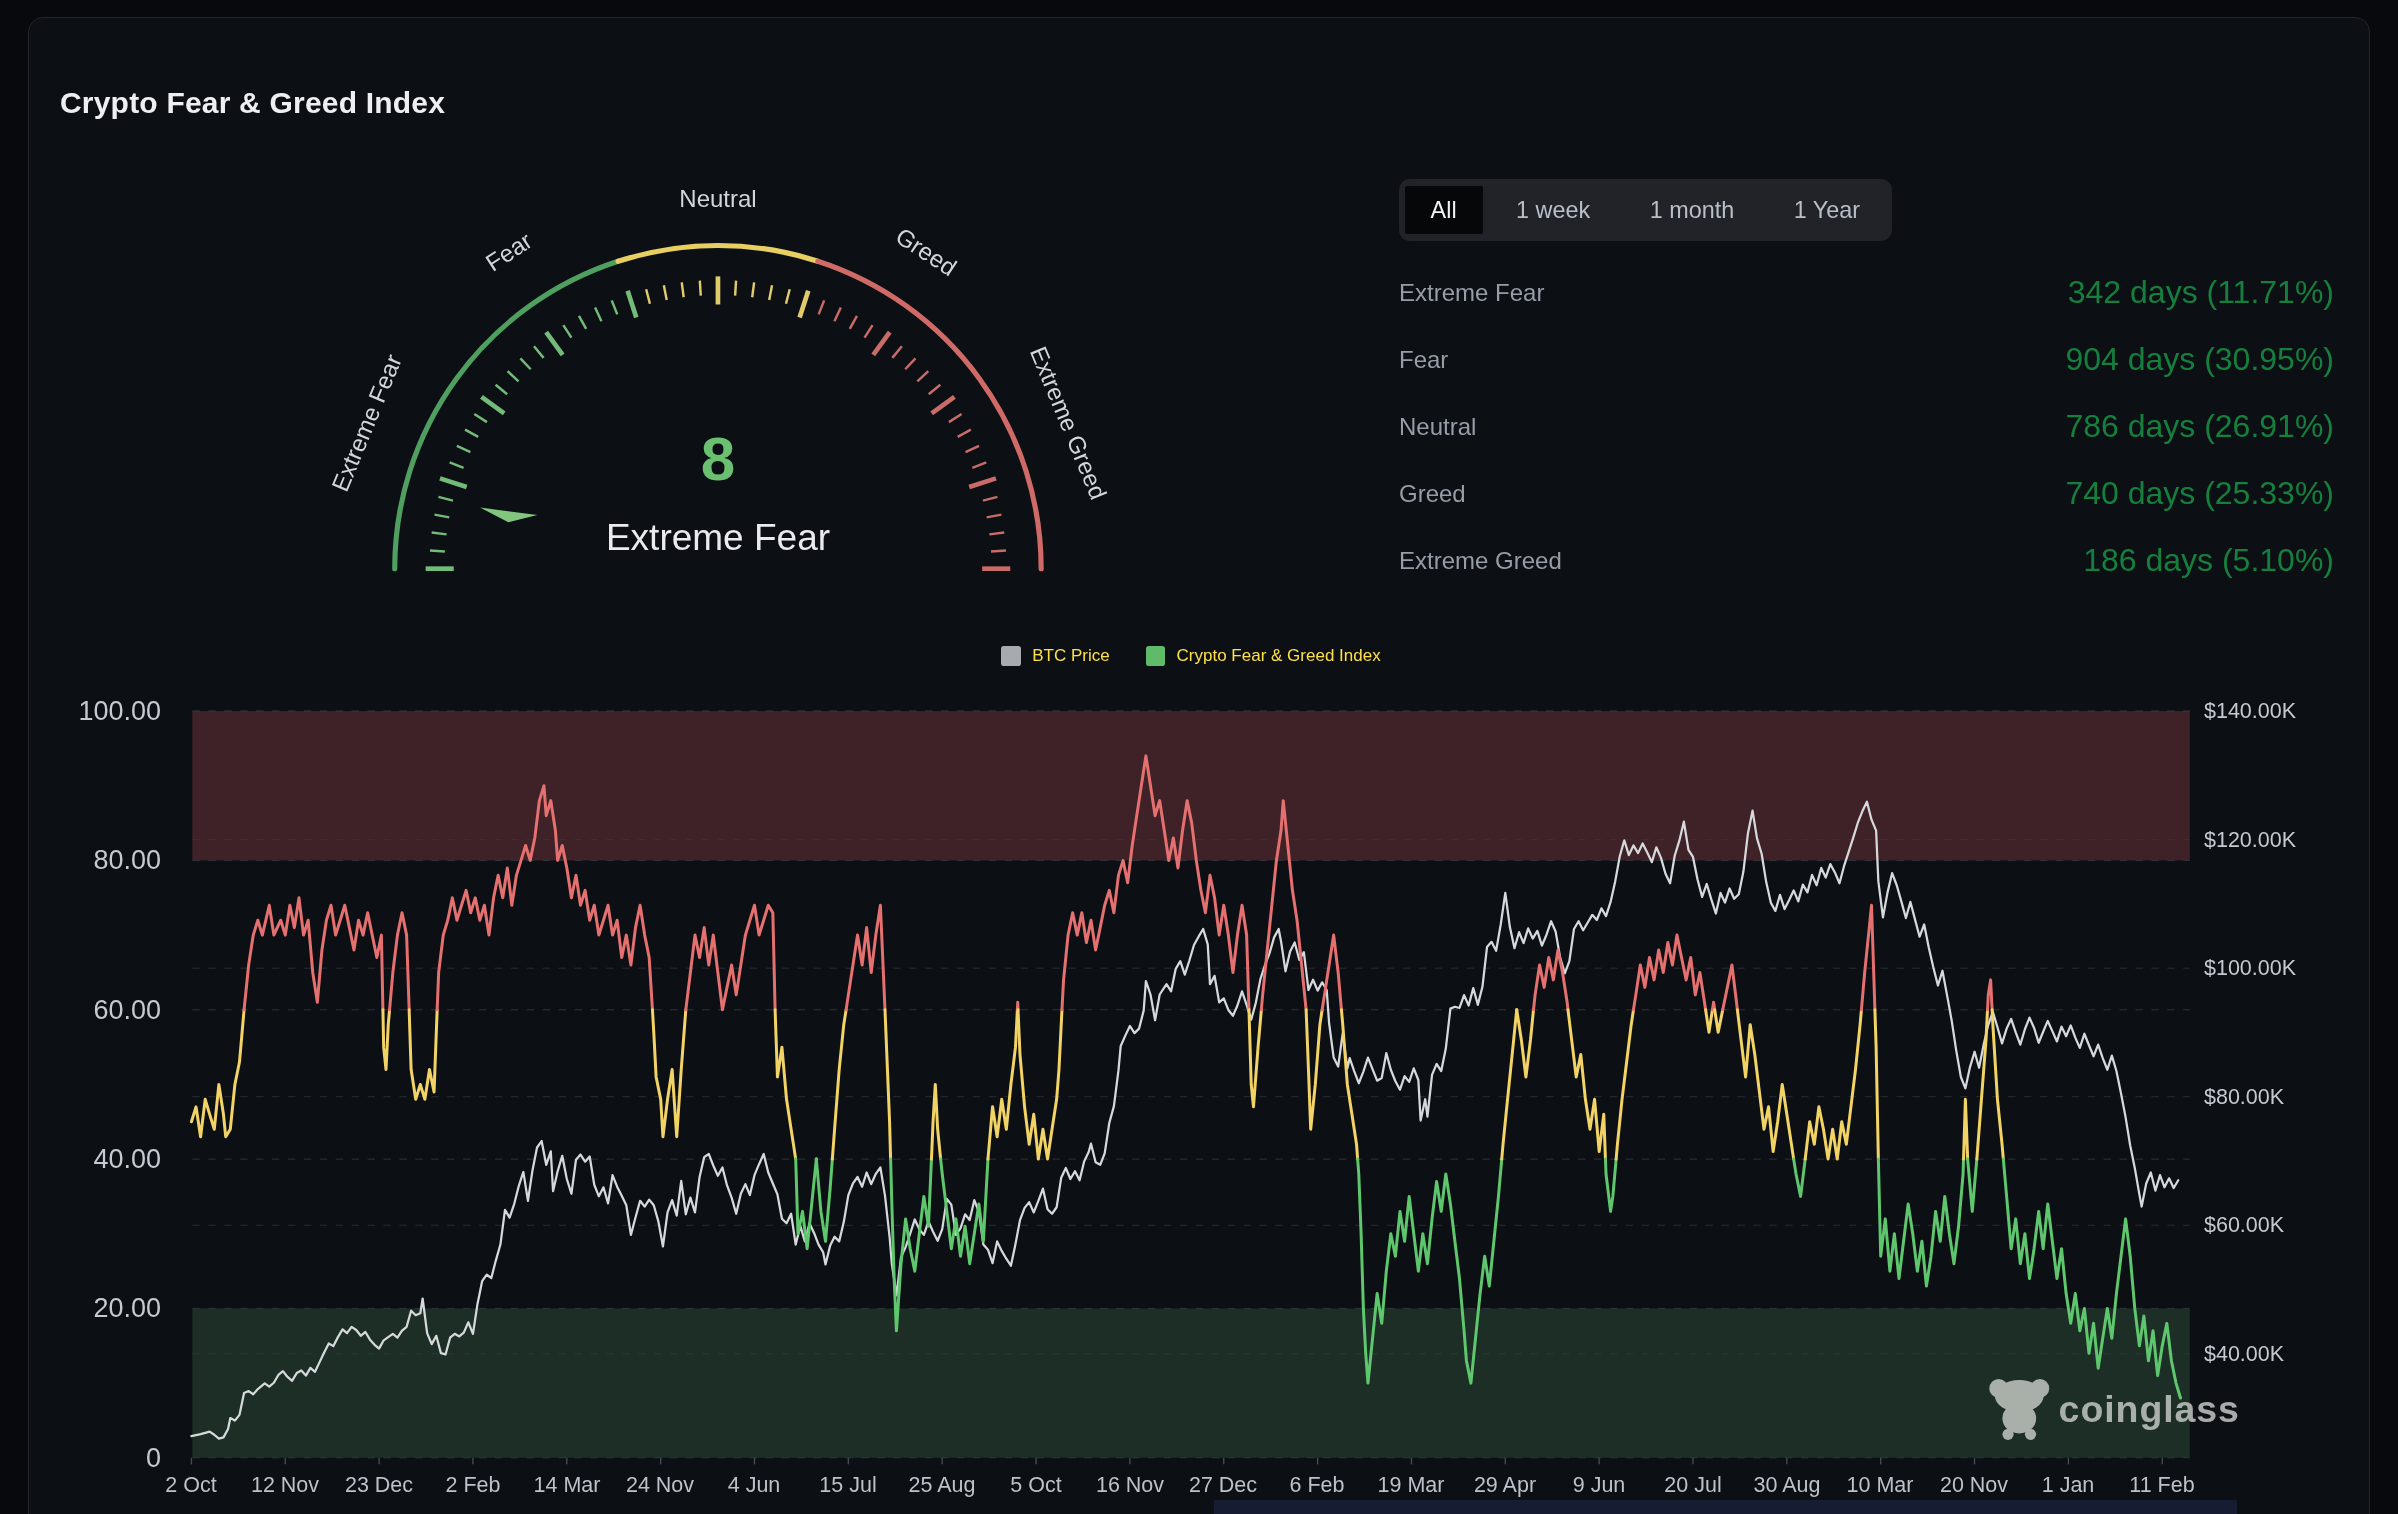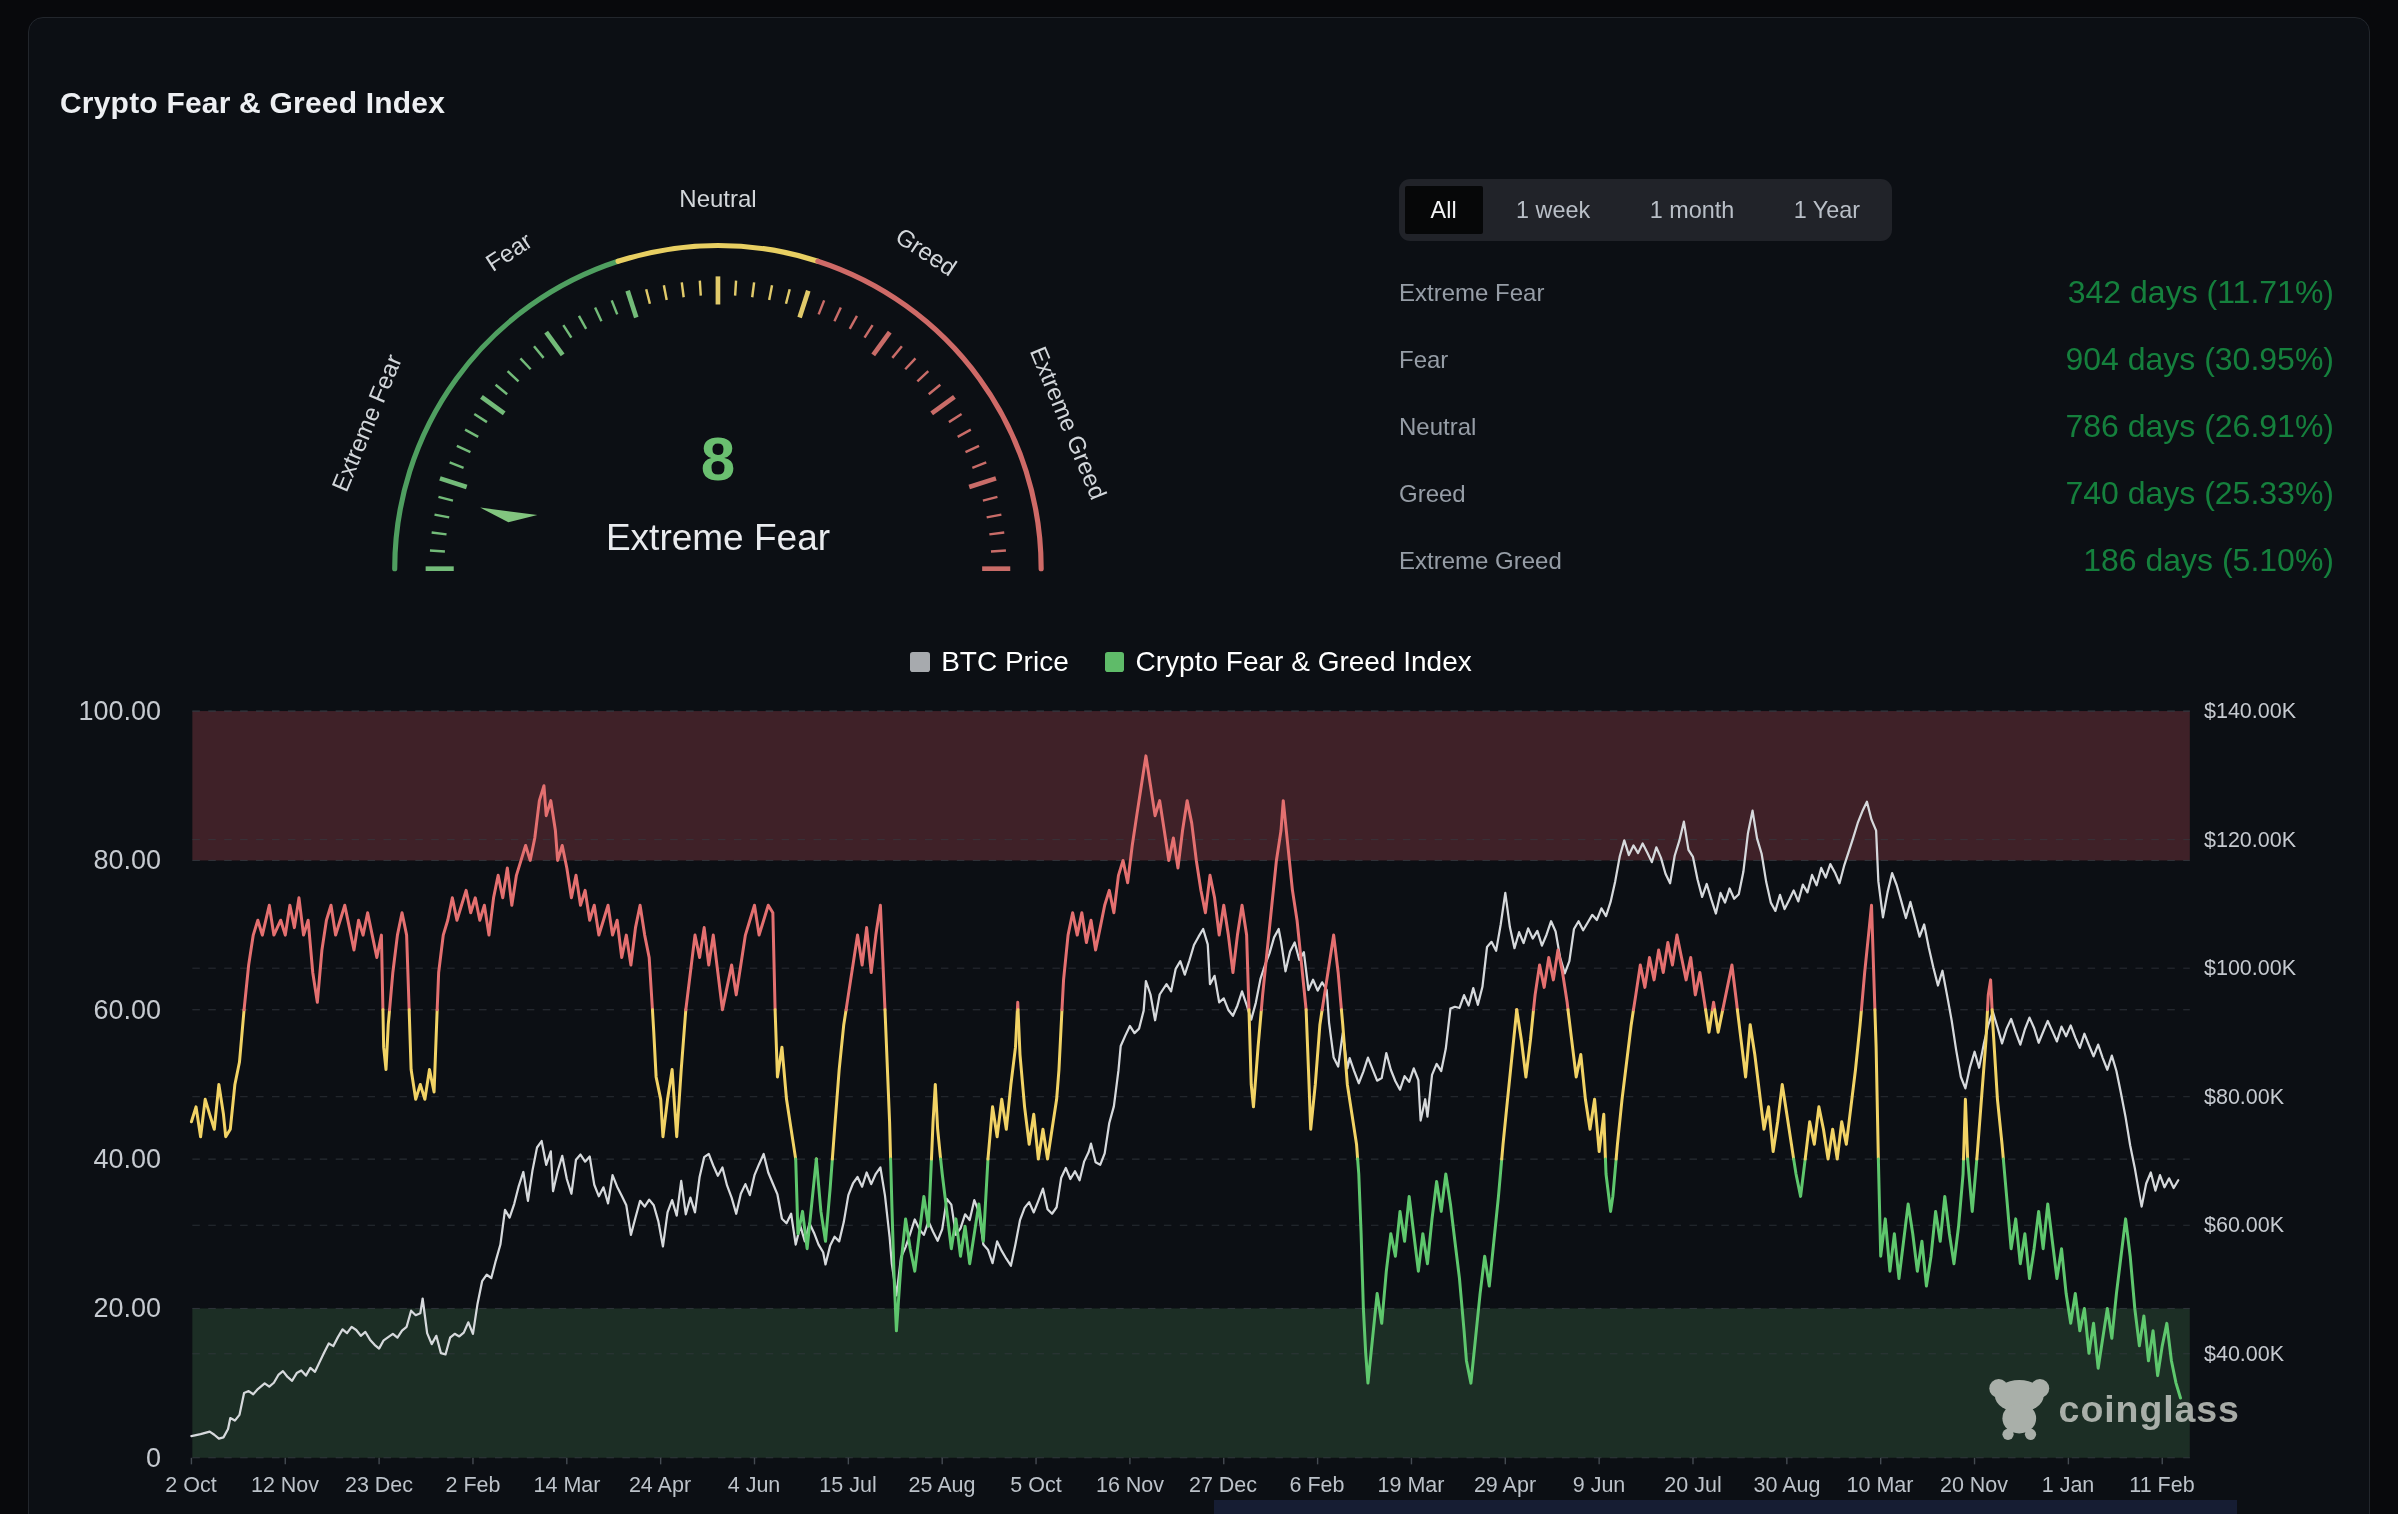--- a/index.html
+++ b/index.html
@@ -18,21 +18,21 @@
   .tab{font-size:23.4px;color:#b9bfc7;padding:10.3px 26px;border-radius:2px;cursor:pointer;white-space:nowrap;}
   .tab.active{background:#060708;color:#f2f3f5;}
   
   .stat-row{left:1399px;width:935px;height:41px;display:flex;justify-content:space-between;align-items:center;}
   .stat-label{font-size:24px;color:#969da6;}
   .stat-value{font-size:32px;color:#15803d;}
   
   .legend{left:192px;top:646px;width:1998px;display:flex;justify-content:center;gap:36px;align-items:center;}
   .legend-item{display:flex;align-items:center;gap:11.2px;}
   .legend-swatch{width:19.7px;height:19.7px;border-radius:2.8px;display:inline-block;}
-  .legend-text{font-size:28px;color:#ffffff;}
+  .legend-text{font-size:17px;color:#fde047;}
   
   .yl{left:45px;width:116px;text-align:right;font-size:27px;color:#c6cad0;transform:translateY(-50%);}
   .yr{left:2204px;font-size:21.5px;color:#c6cad0;transform:translateY(-50%);}
   .xl{top:1473px;font-size:21.5px;color:#bcc2c9;transform:translateX(-50%);white-space:nowrap;}
   .navy-strip{left:1214px;top:1500px;width:1023px;height:14px;background:#161d33;}
   svg{position:absolute;left:0;top:0;pointer-events:none;}
   .plot-hover{left:192px;top:711px;width:1998px;height:747px;}
 </style>
 </head>
 <body>
@@ -258,21 +258,21 @@
     <div class="abs yr" style="top: 840px;">$120.00K</div>
     <div class="abs yr" style="top: 968px;">$100.00K</div>
     <div class="abs yr" style="top: 1097px;">$80.00K</div>
     <div class="abs yr" style="top: 1225px;">$60.00K</div>
     <div class="abs yr" style="top: 1354px;">$40.00K</div>
     <div class="abs xl" style="left: 191px;">2 Oct</div>
     <div class="abs xl" style="left: 285px;">12 Nov</div>
     <div class="abs xl" style="left: 379px;">23 Dec</div>
     <div class="abs xl" style="left: 473px;">2 Feb</div>
     <div class="abs xl" style="left: 567px;">14 Mar</div>
-    <div class="abs xl" style="left: 660px;">24 Apr</div>
+    <div class="abs xl" style="left: 660px;">24 Nov</div>
     <div class="abs xl" style="left: 754px;">4 Jun</div>
     <div class="abs xl" style="left: 848px;">15 Jul</div>
     <div class="abs xl" style="left: 942px;">25 Aug</div>
     <div class="abs xl" style="left: 1036px;">5 Oct</div>
     <div class="abs xl" style="left: 1130px;">16 Nov</div>
     <div class="abs xl" style="left: 1223px;">27 Dec</div>
     <div class="abs xl" style="left: 1317px; text-align: center;">6 Feb</div>
     <div class="abs xl" style="left: 1411px;">19 Mar</div>
     <div class="abs xl" style="left: 1505px;">29 Apr</div>
     <div class="abs xl" style="left: 1599px;">9 Jun</div>

